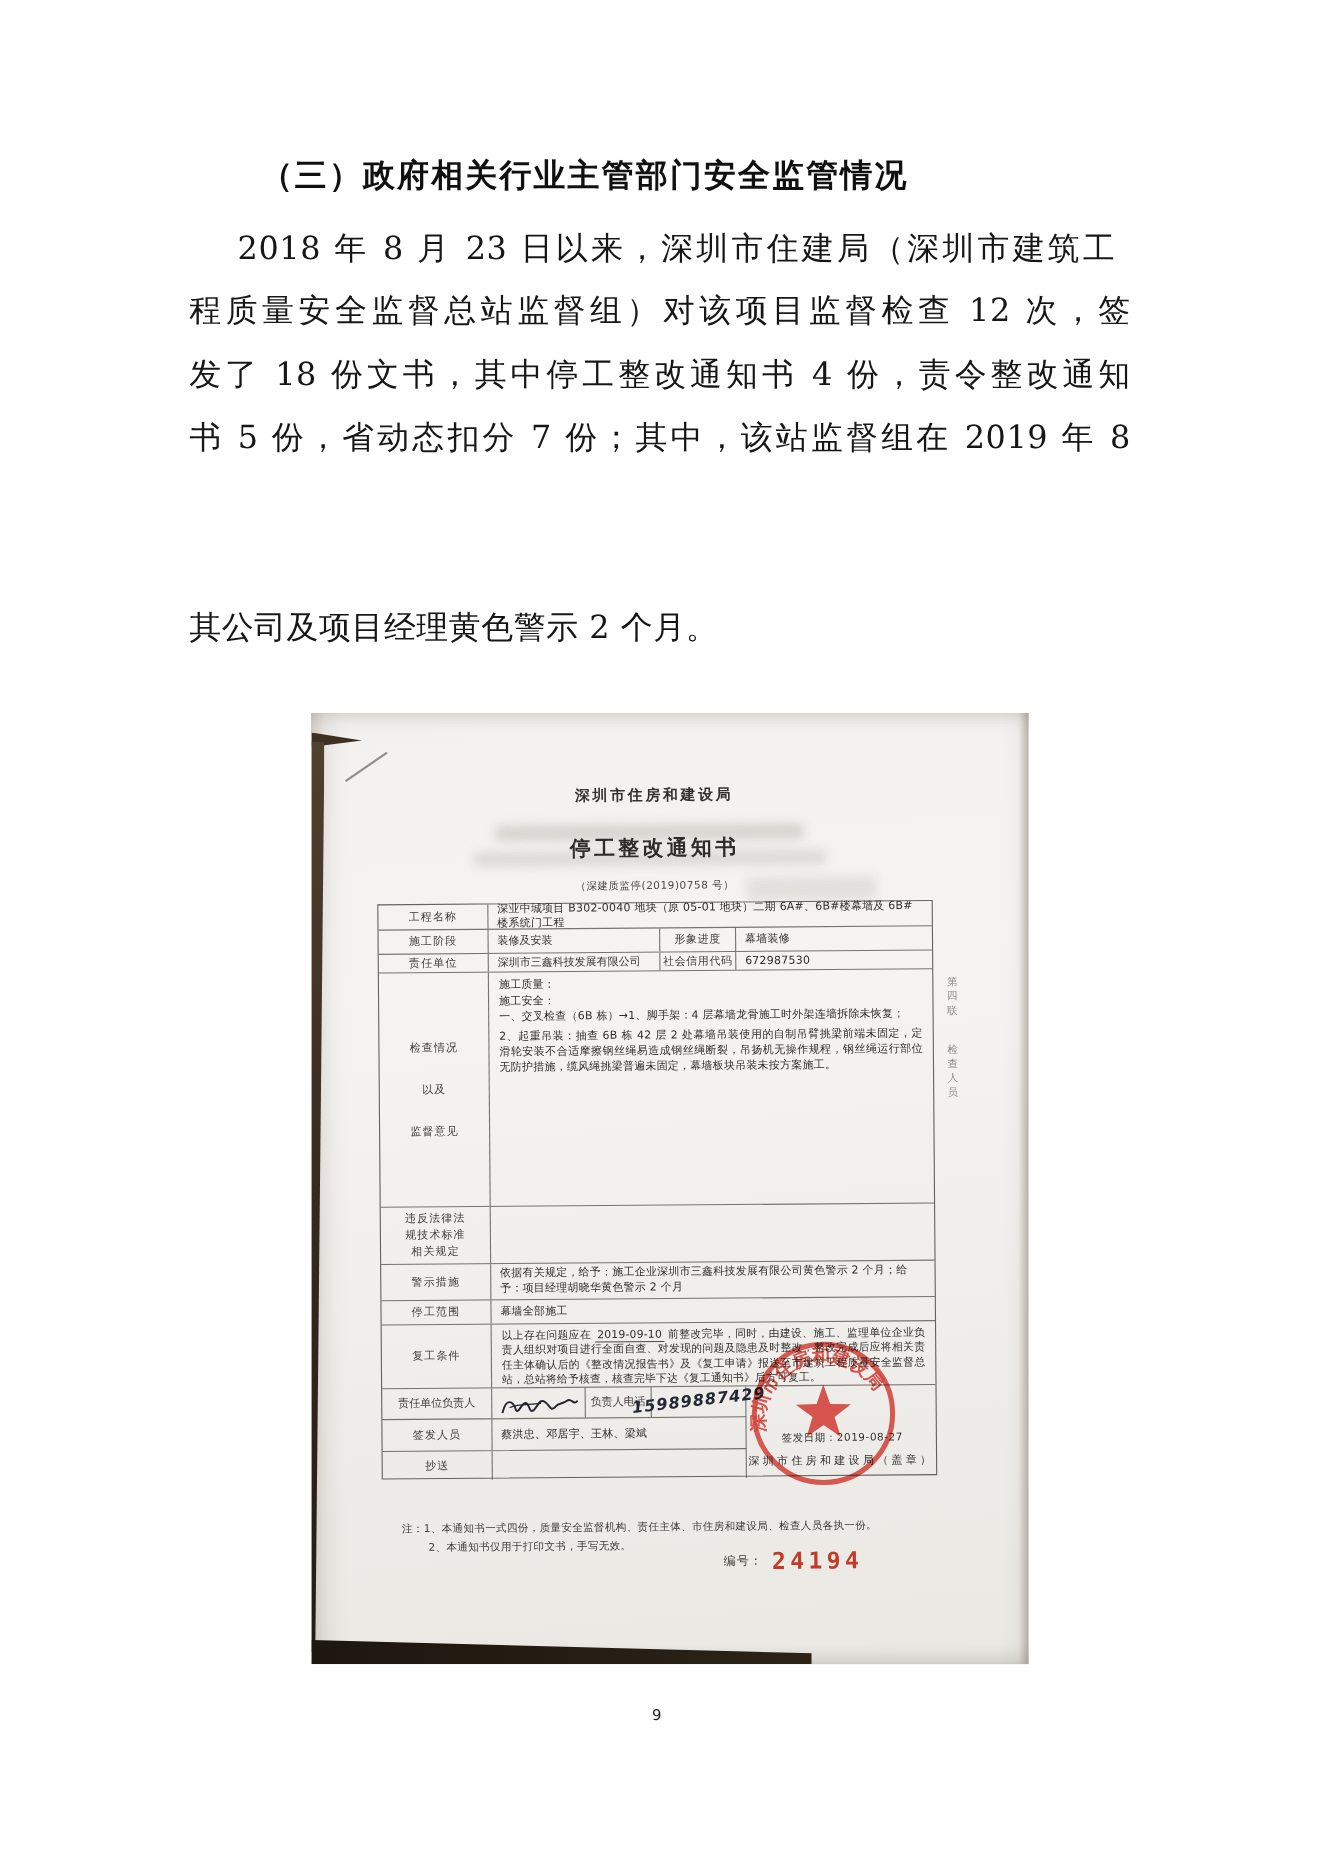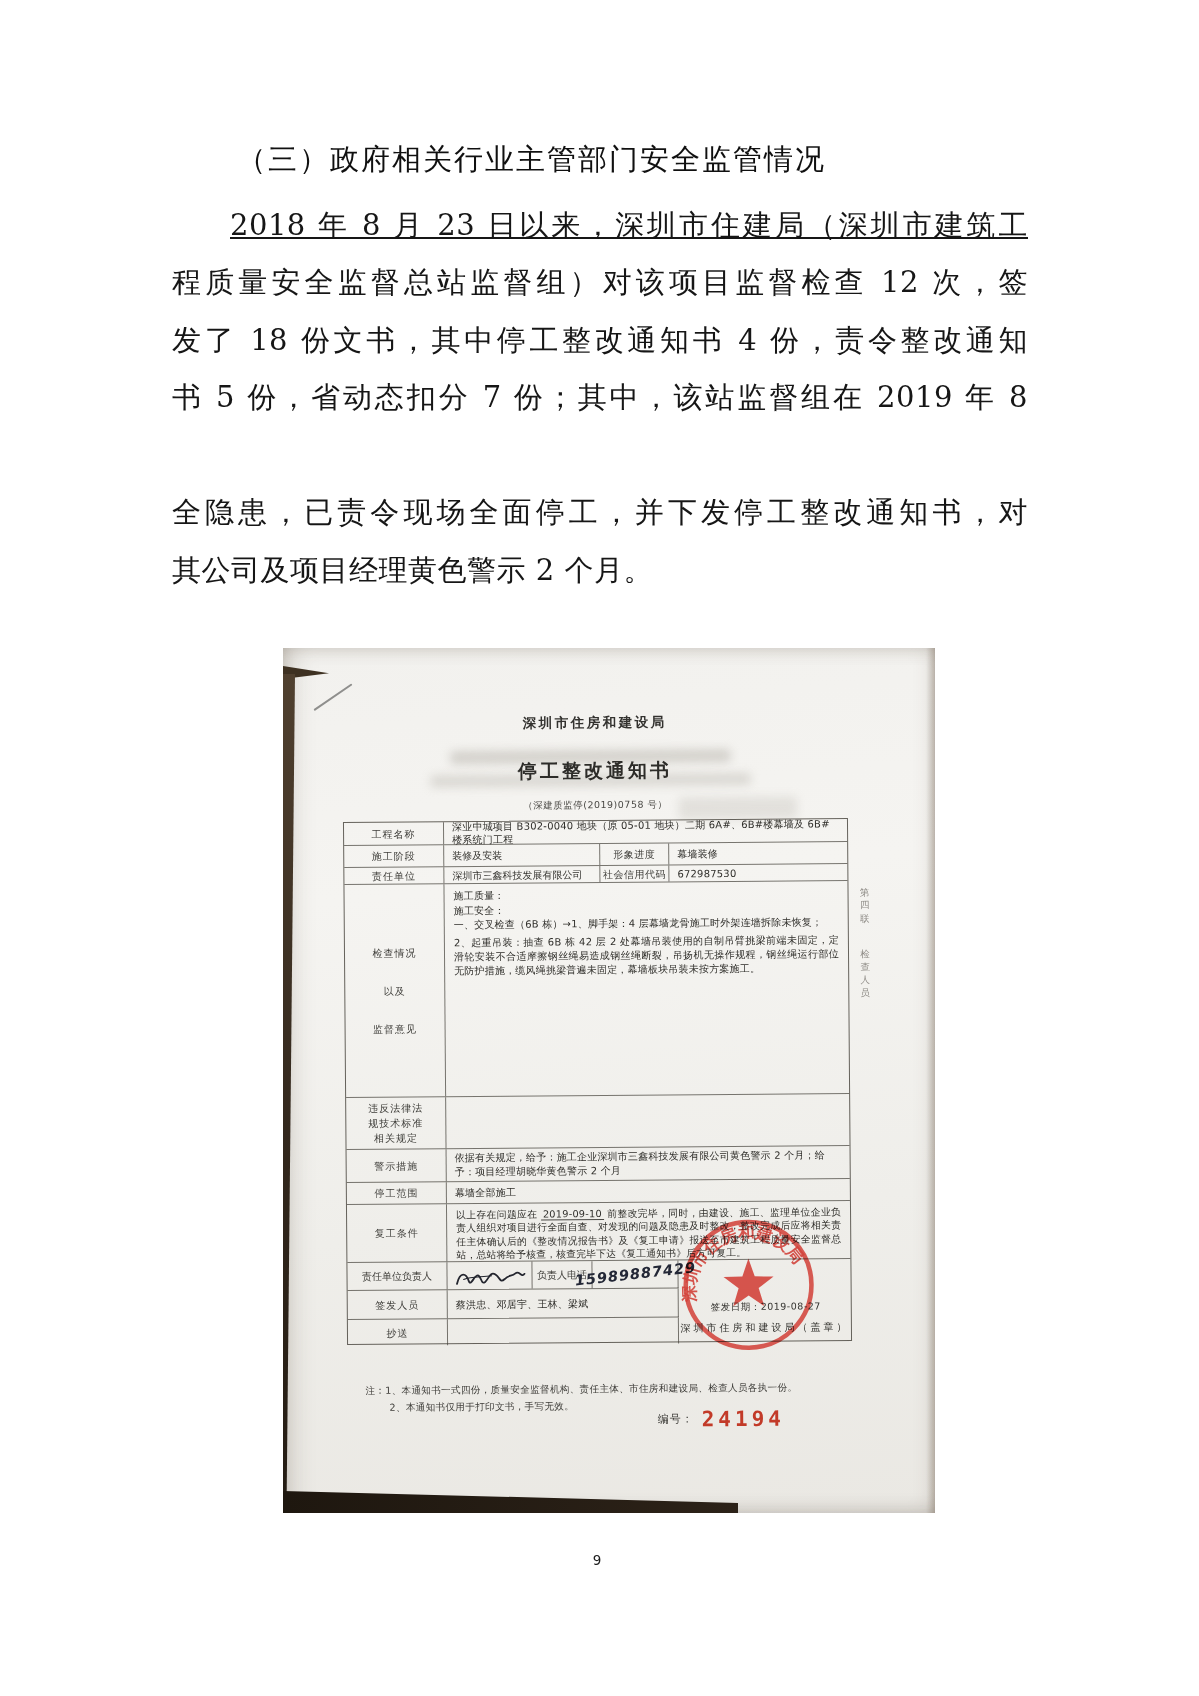--- a/index.html
+++ b/index.html
@@ -1,24 +1,24 @@
 <!DOCTYPE html>
 <html><head>
 <meta charset="utf-8">
 <style>
   html,body{margin:0;padding:0;background:#ffffff;}
   .page{position:relative;width:1199px;height:1696px;background:#ffffff;overflow:hidden;
         font-family:"DejaVu Serif","Liberation Serif",serif;color:#161616;}
 
   
-  .heading{position:absolute;left:237px;top:140px;font-size:29px;font-weight:400;
+  .heading{position:absolute;left:237px;top:140px;font-size:29px;font-weight:700;
            letter-spacing:2px;color:#101010;white-space:nowrap;}
   .rline{position:absolute;left:172px;width:856px;font-size:29px;color:#161616;
          letter-spacing:.5px;text-align:justify;text-align-last:justify;}
-  .rline.first{left:230px;width:798px;text-decoration:underline;}
+  .rline.first{left:216px;width:798px;}
   .rline.last{text-align:left;text-align-last:left;}
   .y0{top:206px}.y1{top:263px}.y2{top:321px}.y3{top:378px}.y4{top:436px}.y5{top:493px}.y6{top:551px}
 
   
   .photo{position:absolute;left:283px;top:648px;width:652px;height:865px;}
   .paper{position:absolute;inset:0;overflow:hidden;
          background:linear-gradient(175deg,#f2f1ee 0%,#f5f4f1 28%,#efeeea 65%,#eae8e3 100%);
          box-shadow:inset 16px 0 30px -16px rgba(82,66,48,.38),
                     inset -12px 0 24px -14px rgba(82,66,48,.22),
                     inset 0 -10px 22px -12px rgba(60,50,38,.20),
@@ -104,21 +104,20 @@
 <body>
 
 <div class="page">
 
   <div class="heading">（三）政府相关行业主管部门安全监管情况</div>
 
   <div class="rline first y0">2018 年 8 月 23 日以来，深圳市住建局（深圳市建筑工</div>
   <div class="rline y1">程质量安全监督总站监督组）对该项目监督检查 12 次，签</div>
   <div class="rline y2">发了 18 份文书，其中停工整改通知书 4 份，责令整改通知</div>
   <div class="rline y3">书 5 份，省动态扣分 7 份；其中，该站监督组在 2019 年 8</div>
-  <div class="rline y5">全隐患，已责令现场全面停工，并下发停工整改通知书，对</div>
   <div class="rline last y6">其公司及项目经理黄色警示 2 个月。</div>
 
   <div class="photo">
     <div class="paper">
       <div class="paper-inner">
         <div class="pen-mark"></div>
         <div class="ghost g1"></div>
         <div class="ghost g2"></div>
         <div class="ghost g3"></div>
 

